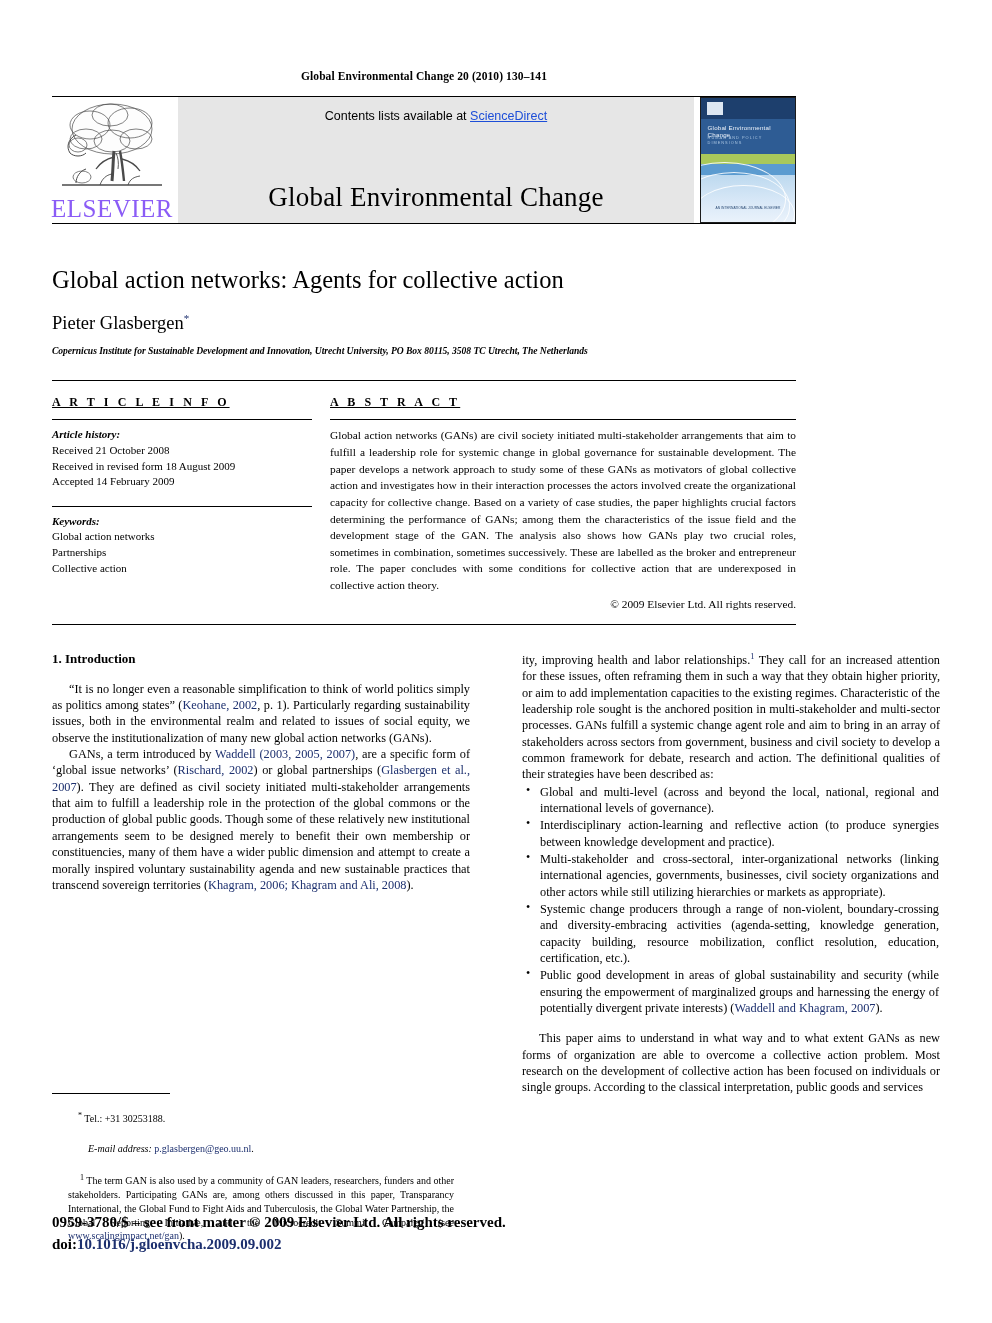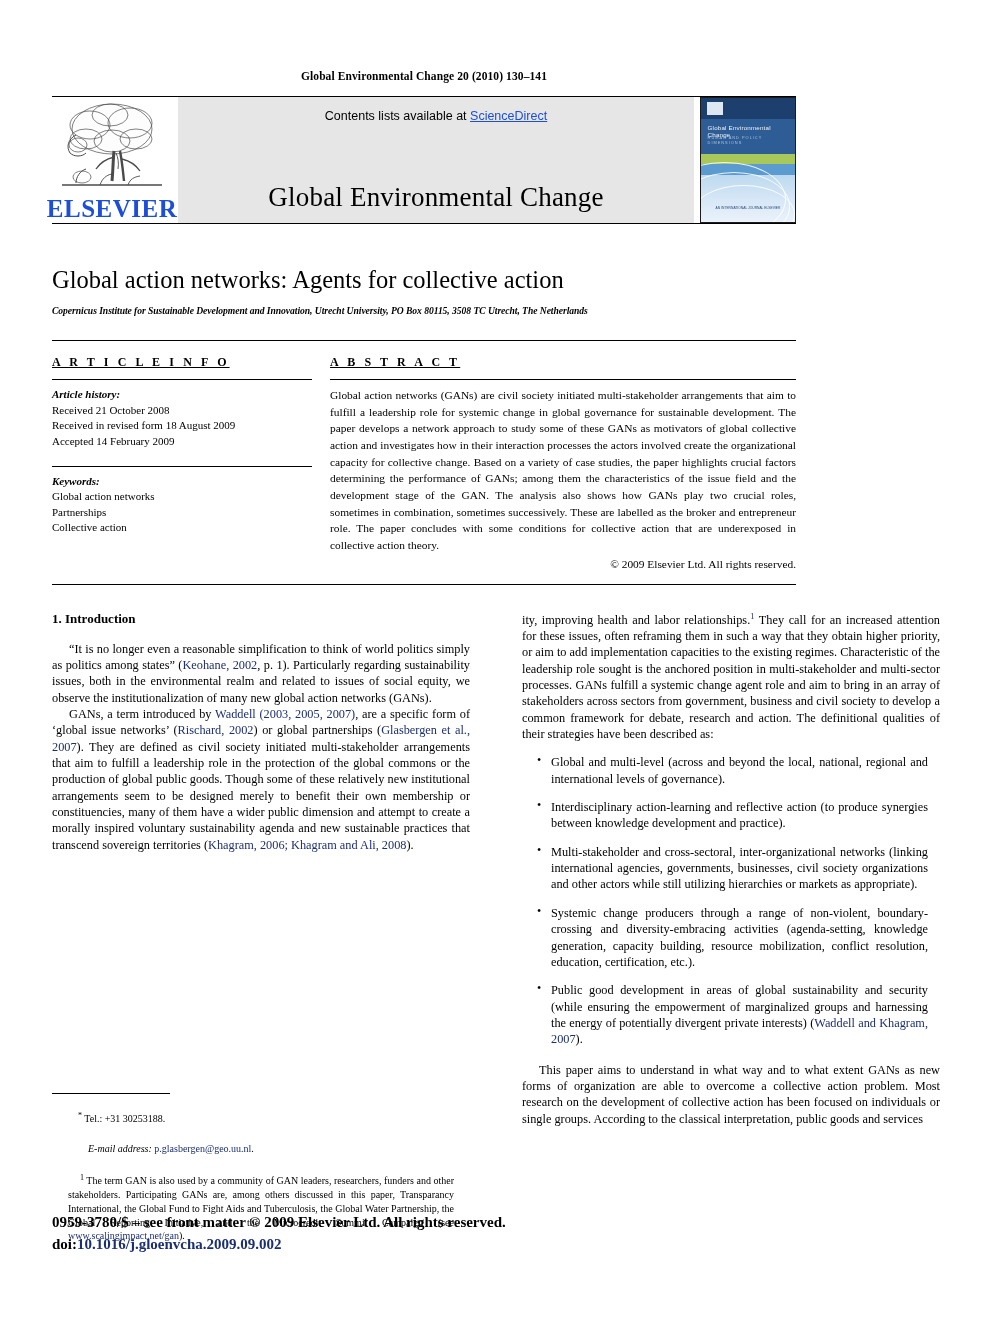--- a/index.html
+++ b/index.html
@@ -42,22 +42,22 @@
     flex-direction: column;
     justify-content: flex-end;
     align-items: center;
     padding-bottom: 2px;
   }
   .tree-wrap { width: 112px; height: 96px; }
   .elsevier-word {
     font-family: "Liberation Serif", serif;
     font-size: 25px;
     letter-spacing: .5px;
-    color: #1d4ed8;
-    font-weight: 700;
+    color: #8b5cf6;
+    font-weight: 400;
     line-height: 1;
     margin-top: 1px;
   }
   .journal-band {
     flex: 1 1 auto;
     background: #e6e6e6;
     margin-left: 6px;
     margin-right: 6px;
     display: flex;
     flex-direction: column;
@@ -142,21 +142,21 @@
   h2.sec-title { font-size: 13px; font-weight: bold; margin: 0 0 14px 0; }
   p.bp {
     font-size: 12.3px; line-height: 1.33; text-align: justify;
     margin: 0; text-indent: 17px;
   }
   p.bp.noind { text-indent: 0; }
   .cite { color: #1c2f6e; }
   ul.bullets { margin: 0; padding: 0 0 0 15px; list-style: none; }
   ul.bullets li {
     font-size: 12.3px; line-height: 1.33; text-align: justify;
-    position: relative; margin: 12px; padding-left: 2px;
+    position: relative; margin: 1px; padding-left: 2px;
   }
   ul.bullets li::before {
     content: "\2022"; position: absolute; left: -12px; top: -1px; font-size: 12px;
   }
   .sup { vertical-align: super; font-size: 8.5px; color:#1c2f6e; }
 
   
   .footnote-wrap { position: absolute; left: 52px; top: 1093px; width: 418px; }
   .fn-rule { border-top: 1.1px solid #000; width: 118px; margin-bottom: 4px; }
   .fn { font-size: 10px; line-height: 1.38; text-align: justify; margin: 16px; }
@@ -230,20 +230,21 @@
       <div class="cv-arc" style="left:-25%;top:60%;width:120%;height:55%;"></div>
       <div class="cv-arc" style="left:-10%;top:70%;width:110%;height:48%;"></div>
       <div class="cv-foot">AN INTERNATIONAL JOURNAL
 ELSEVIER</div>
     </div>
   </div>
   <div class="rule-mast"></div>
 
   <div class="title-block">
     <h1 class="art-title">Global action networks: Agents for collective action</h1>
+    <p class="authors"><span>Pieter Glasbergen</span><span class="author-star">*</span></p>
     <p class="affil">Copernicus Institute for Sustainable Development and Innovation, Utrecht University, PO Box 80115, 3508 TC Utrecht, The Netherlands</p>
   </div>
 
   <div class="rule-info"></div>
 
   <div class="info-row">
     <div class="col-info">
       <div class="sec-head">A R T I C L E   I N F O</div>
       <div class="hr-thin"></div>
       <div class="info-txt">

